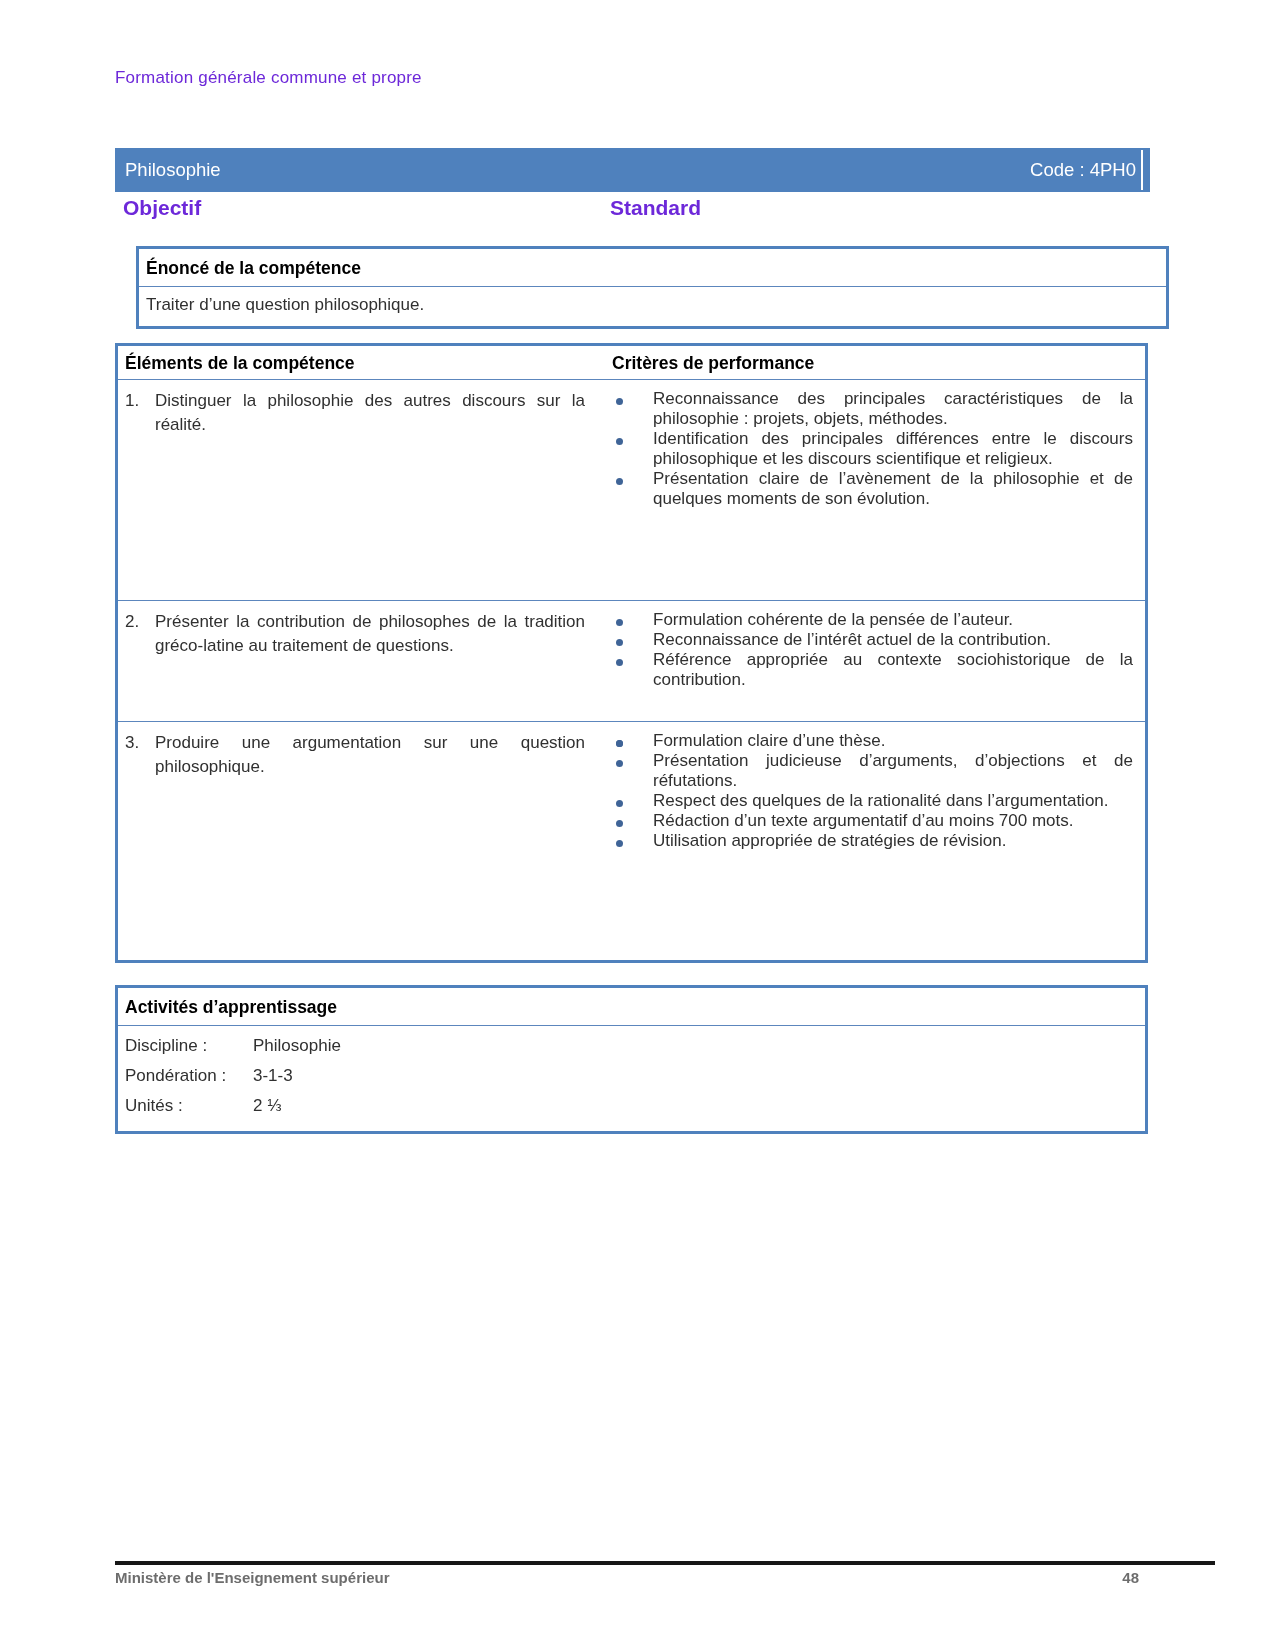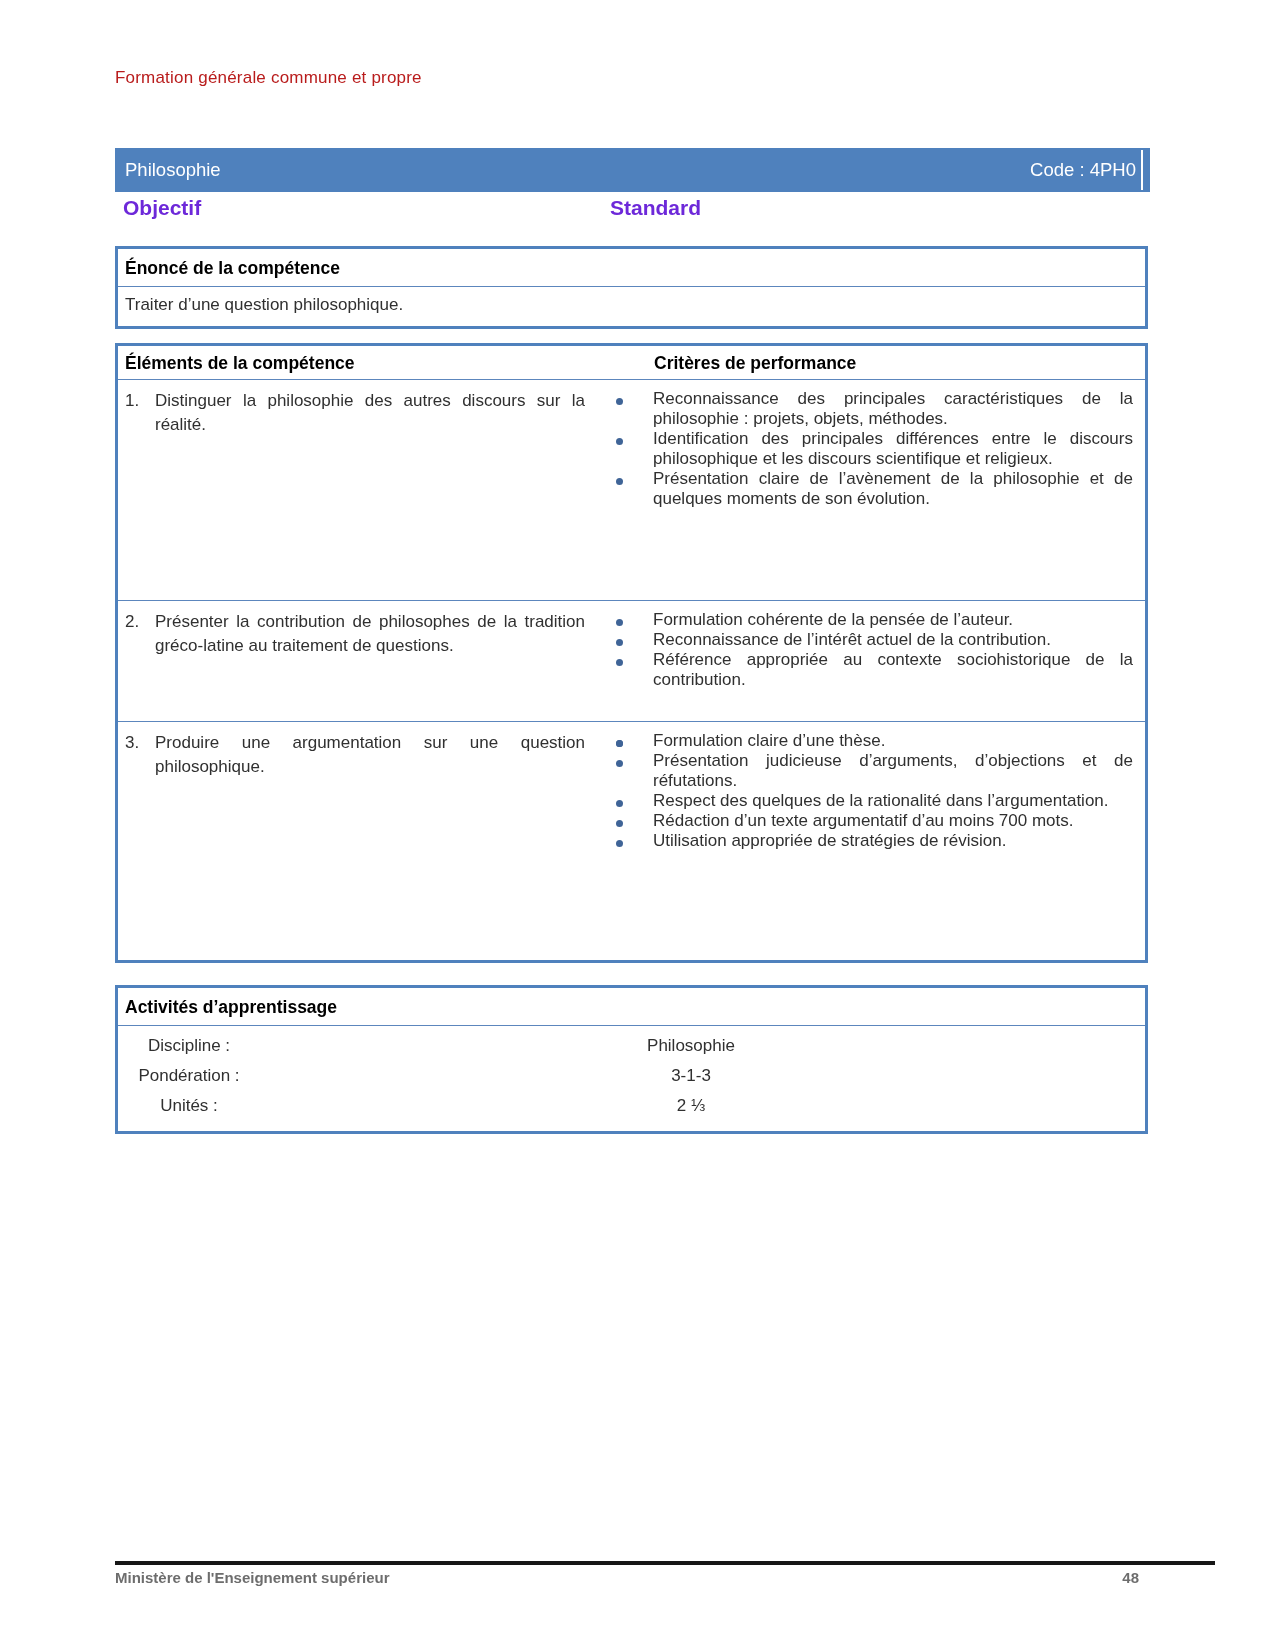--- a/index.html
+++ b/index.html
@@ -7,21 +7,21 @@
     width:1275px;height:1650px;position:relative;
     font-family:"Liberation Sans", sans-serif;
     color:#303030;
     -webkit-font-smoothing:antialiased;
   }
   .page{position:relative;width:1275px;height:1650px;overflow:hidden;background:#fff;}
 
   
   .doc-breadcrumb{
     position:absolute;left:115px;top:68px;
-    font-size:17px;color:#b91c1c;letter-spacing:.2px;
+    font-size:17px;color:#6d28d9;letter-spacing:.2px;
   }
 
   
   .header-bar{
     position:absolute;left:115px;top:148px;width:1035px;height:44px;
     background:#4f81bd;color:#ffffff;box-sizing:border-box;
     display:flex;justify-content:space-between;align-items:center;
     padding:0 14px 0 10px;font-size:18.5px;
   }
   .header-bar .bar-caret{
@@ -41,28 +41,27 @@
     border:3px solid #4f81bd;background:#fff;
   }
   .bbox .box-header{
     padding:9px 8px 7px 7px;font-size:17.5px;font-weight:bold;color:#000;
     border-bottom:1px solid #5c86bd;
   }
   .bbox .box-content{
     padding:6px 24px 9px 7px;font-size:17px;line-height:24px;
   }
 
-  .enonce-box{top:246px;}
+  .enonce-box{top:246px;margin-left:21px;}
 
   
   .comp-table{top:343px;}
   .t-header{
     display:grid;grid-template-columns:487px 1fr;
     border-bottom:1px solid #5c86bd;
-    gap:42px;
   }
   .t-header div{
     padding:7px 6px 5px 7px;font-size:17.5px;font-weight:bold;color:#000;
   }
   .t-row{
     display:grid;grid-template-columns:487px 1fr;
     border-bottom:1px solid #5c86bd;
   }
   .t-row:last-child{border-bottom:none;}
   .t-row.r1{min-height:220px;}
@@ -83,21 +82,21 @@
     font-size:17px;line-height:20px;max-width:528px;
     box-sizing:border-box;text-align:justify;
   }
   .cell-right li .bullet-dot{
     position:absolute;left:11px;top:9px;width:7px;height:7px;border-radius:50%;
     background:#3f6497;
   }
 
   
   .activities-box{top:985px;}
-  .activities-box .box-content{padding:5px 16px 10px 7px;text-align:center;}
+  .activities-box .box-content{padding:5px 16px 10px 7px;}
   .field-row{
     display:grid;grid-template-columns:128px 1fr;
     font-size:17px;line-height:30px;
   }
 
   
   .footer-rule{
     position:absolute;left:115px;top:1561px;width:1100px;height:4px;background:#161616;
   }
   .footer-text{

